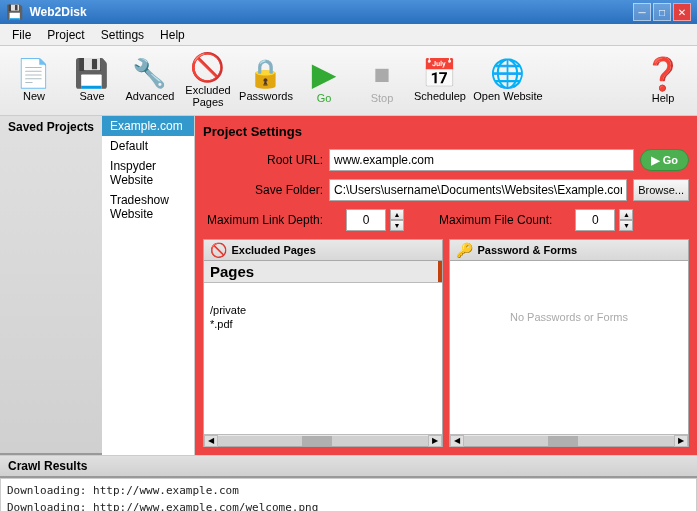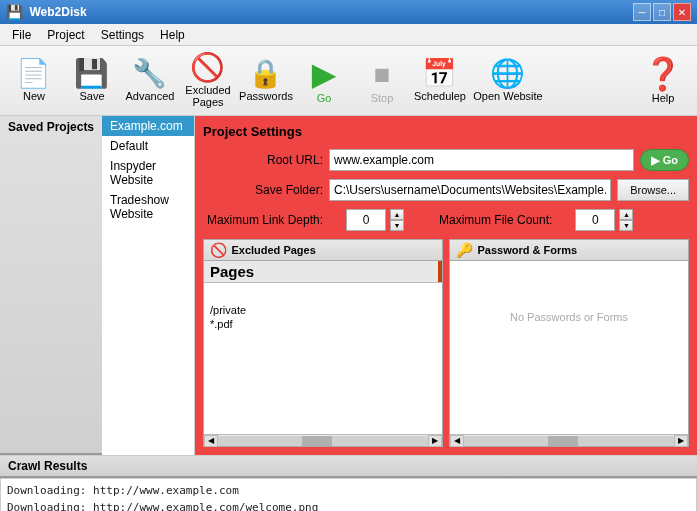--- a/index.html
+++ b/index.html
@@ -160,21 +160,21 @@
       font-size: 11px;
       font-weight: bold;
       padding: 0 10px;
       cursor: pointer;
       display: flex; align-items: center; gap: 3px;
     }
     .browse-btn {
       height: 22px;
       background: linear-gradient(to bottom, #f8f8f8, #e0e0e0);
       border: 1px solid #aaa;
-      padding: 0 12px;
+      padding: 0 4px;
       cursor: pointer;
       font-size: 11px;
     }
 
     .spinbox-row {
       display: flex;
       align-items: center;
       gap: 4px;
     }
     .spinbox {

